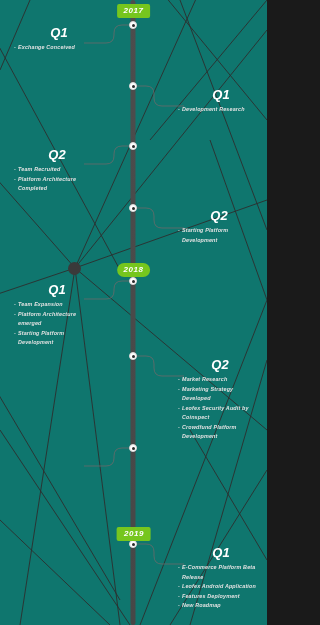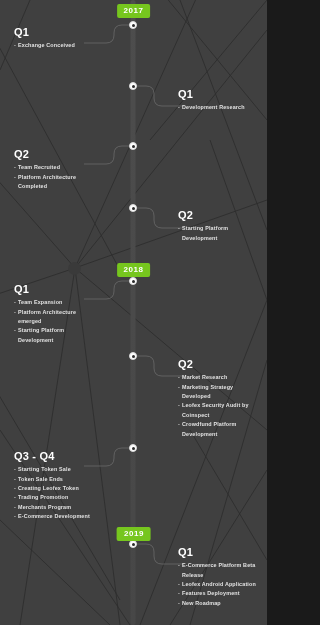--- a/index.html
+++ b/index.html
@@ -7,22 +7,23 @@
     width: 267px;
     height: 625px;
     background: #1a1a1a;
     font-family: "Liberation Sans", sans-serif;
     overflow: hidden;
   }
   #roadmap {
     position: relative;
     width: 267px;
     height: 625px;
-    background: #404040;
+    background: #0f766e;
     overflow: hidden;
+    font-style: italic;
   }
   .bg-lines {
     position: absolute;
     inset: 0;
     width: 267px;
     height: 625px;
     pointer-events: none;
   }
   .spine {
     position: absolute;
@@ -74,25 +75,26 @@
   }
   .connector { position: absolute; z-index: 3; pointer-events: none; }
   .entry {
     position: absolute;
     z-index: 4;
   }
   .entry-left { text-align: left; }
   .entry-right { text-align: left; }
   .q-title {
     color: #ffffff;
-    font-size: 11px;
+    font-size: 13px;
     font-weight: bold;
     letter-spacing: 0.2px;
     margin-bottom: 3px;
     line-height: 1.1;
+    text-align: center;
   }
   .q-list { list-style: none; }
   .q-list li {
     color: #e2e2e2;
     font-size: 5.4px;
     font-weight: bold;
     line-height: 1.75;
     letter-spacing: 0.15px;
     position: relative;
     padding-left: 4px;
@@ -143,21 +145,21 @@
       <line x1="267" y1="360" x2="190" y2="625"></line>
       <line x1="30" y1="0" x2="0" y2="70"></line>
     </g>
   </svg>
 
   <div class="hub" style="left:68px; top:262px;"></div>
 
   <div class="spine"></div>
 
   <div class="year-badge" style="top:4px;">2017</div>
-  <div class="year-badge" style="top:263px;">2018</div>
+  <div class="year-badge" style="top:263px;border-radius:7px;">2018</div>
   <div class="year-badge" style="top:527px;padding-left:8px;">2019</div>
 
   <div class="node" style="top:25px;"></div>
   <div class="node" style="top:86px;"></div>
   <div class="node" style="top:146px;"></div>
   <div class="node" style="top:208px;"></div>
   <div class="node" style="top:281px;"></div>
   <div class="node" style="top:356px;"></div>
   <div class="node" style="top:448px;"></div>
   <div class="node" style="top:544px;"></div>
@@ -228,31 +230,20 @@
   <div class="entry entry-right" style="left:178px; top:358px; width:84px;">
     <div class="q-title">Q2</div>
     <ul class="q-list">
       <li>Market Research</li>
       <li>Marketing Strategy Developed</li>
       <li>Leofex Security Audit by Coinspect</li>
       <li>Crowdfund Platform Development</li>
     </ul>
   </div>
 
-  <div class="entry entry-left" style="left:14px; top:450px; width:100px;">
-    <div class="q-title">Q3 - Q4</div>
-    <ul class="q-list">
-      <li>Starting Token Sale</li>
-      <li>Token Sale Ends</li>
-      <li>Creating Leofex Token</li>
-      <li>Trading Promotion</li>
-      <li>Merchants Program</li>
-      <li>E-Commerce Development</li>
-    </ul>
-  </div>
 
   <div class="entry entry-right" style="left:178px; top:546px; width:86px;">
     <div class="q-title">Q1</div>
     <ul class="q-list">
       <li>E-Commerce Platform Beta Release</li>
       <li>Leofex Android Application</li>
       <li>Features Deployment</li>
       <li>New Roadmap</li>
     </ul>
   </div>

